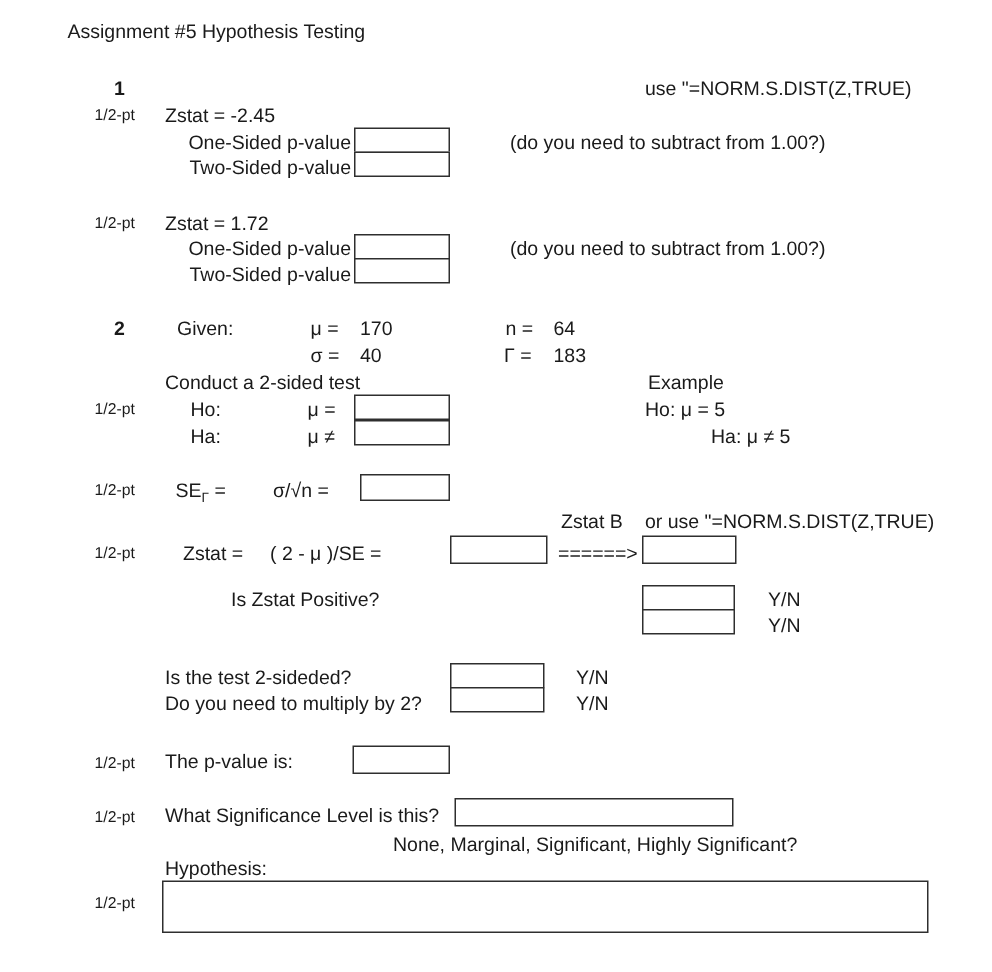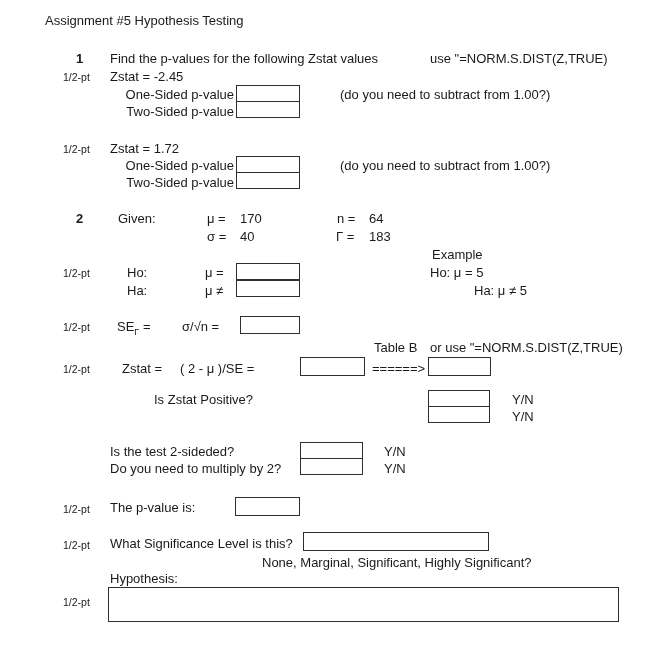--- a/index.html
+++ b/index.html
@@ -23,21 +23,20 @@
   sub.se { font-size:9px; }
 </style>
 </head>
 <body>
 
 <div class="sheet">
 
   <span class="t" style="left:45px; top:13px;">Assignment #5 Hypothesis Testing</span>
 
   <span class="t b" style="left:76px; top:51px;">1</span>
-  <span class="t" style="left:110px; top:51px;">Find the p-values for the following Zstat values</span>
   <span class="t" style="left:430px; top:51px;">use "=NORM.S.DIST(Z,TRUE)</span>
 
   <span class="sm" style="left:63px; top:71px;">1/2-pt</span>
   <span class="t" style="left:110px; top:69px;">Zstat = -2.45</span>
   <span class="t ra" style="left:100px; top:87px; width:134px;">One-Sided p-value</span>
   <input class="box" style="left: 236px; top: 85px; width: 64px; height: 17px;" value="">
   <span class="t" style="left:340px; top:87px;">(do you need to subtract from 1.00?)</span>
   <span class="t ra" style="left:100px; top:104px; width:134px;">Two-Sided p-value</span>
   <input class="box" style="left: 236px; top: 101px; width: 64px; height: 17px;" value="">
 
@@ -53,38 +52,39 @@
   <span class="t" style="left:118px; top:211px;">Given:</span>
   <span class="t" style="left:207px; top:211px;">μ =</span>
   <span class="t" style="left:240px; top:211px;">170</span>
   <span class="t" style="left:337px; top:211px;">n =</span>
   <span class="t" style="left:369px; top:211px;">64</span>
   <span class="t" style="left:207px; top:229px;">σ =</span>
   <span class="t" style="left:240px; top:229px;">40</span>
   <span class="t" style="left:336px; top:229px;">Γ =</span>
   <span class="t" style="left:369px; top:229px;">183</span>
 
+  <span class="t" style="left:110px; top:247px;">Conduct a 2-sided test</span>
   <span class="t" style="left:432px; top:247px;">Example</span>
 
   <span class="sm" style="left:63px; top:267px;">1/2-pt</span>
   <span class="t" style="left:127px; top:265px;">Ho:</span>
   <span class="t" style="left:205px; top:265px;">μ =</span>
   <input class="box" style="left: 236px; top: 263px; width: 64px; height: 17px;" value="">
   <span class="t" style="left:430px; top:265px;">Ho: μ = 5</span>
   <span class="t" style="left:127px; top:283px;">Ha:</span>
   <span class="t" style="left:205px; top:283px;">μ ≠</span>
   <input class="box" style="left: 236px; top: 280px; width: 64px; height: 17px;" value="">
   <span class="t" style="left:430px; top:283px;margin-left:44px;">Ha: μ ≠ 5</span>
 
   <span class="sm" style="left:63px; top:321px;">1/2-pt</span>
   <span class="t" style="left:117px; top:319px;"><span>SE</span><sub class="se">Γ</sub><span> =</span></span>
   <span class="t" style="left:182px; top:319px;">σ/√n =</span>
   <input class="box" style="left: 240px; top: 316px; width: 60px; height: 18px;" value="">
 
-  <span class="t" style="left:374px; top:340px;">Table B</span>
+  <span class="t" style="left:374px; top:340px;">Zstat B</span>
   <span class="t" style="left:430px; top:340px;">or use "=NORM.S.DIST(Z,TRUE)</span>
   <span class="sm" style="left:63px; top:363px;">1/2-pt</span>
   <span class="t" style="left:122px; top:361px;">Zstat =</span>
   <span class="t" style="left:180px; top:361px;">( 2 - μ )/SE =</span>
   <input class="box" style="left: 300px; top: 357px; width: 65px; height: 19px;" value="">
   <span class="t" style="left:372px; top:361px;">======&gt;</span>
   <input class="box" style="left: 428px; top: 357px; width: 63px; height: 19px;" value="">
 
   <span class="t" style="left:110px; top:392px;margin-left:44px;">Is Zstat Positive?</span>
   <input class="box" style="left: 428px; top: 390px; width: 62px; height: 17px;" value="">

